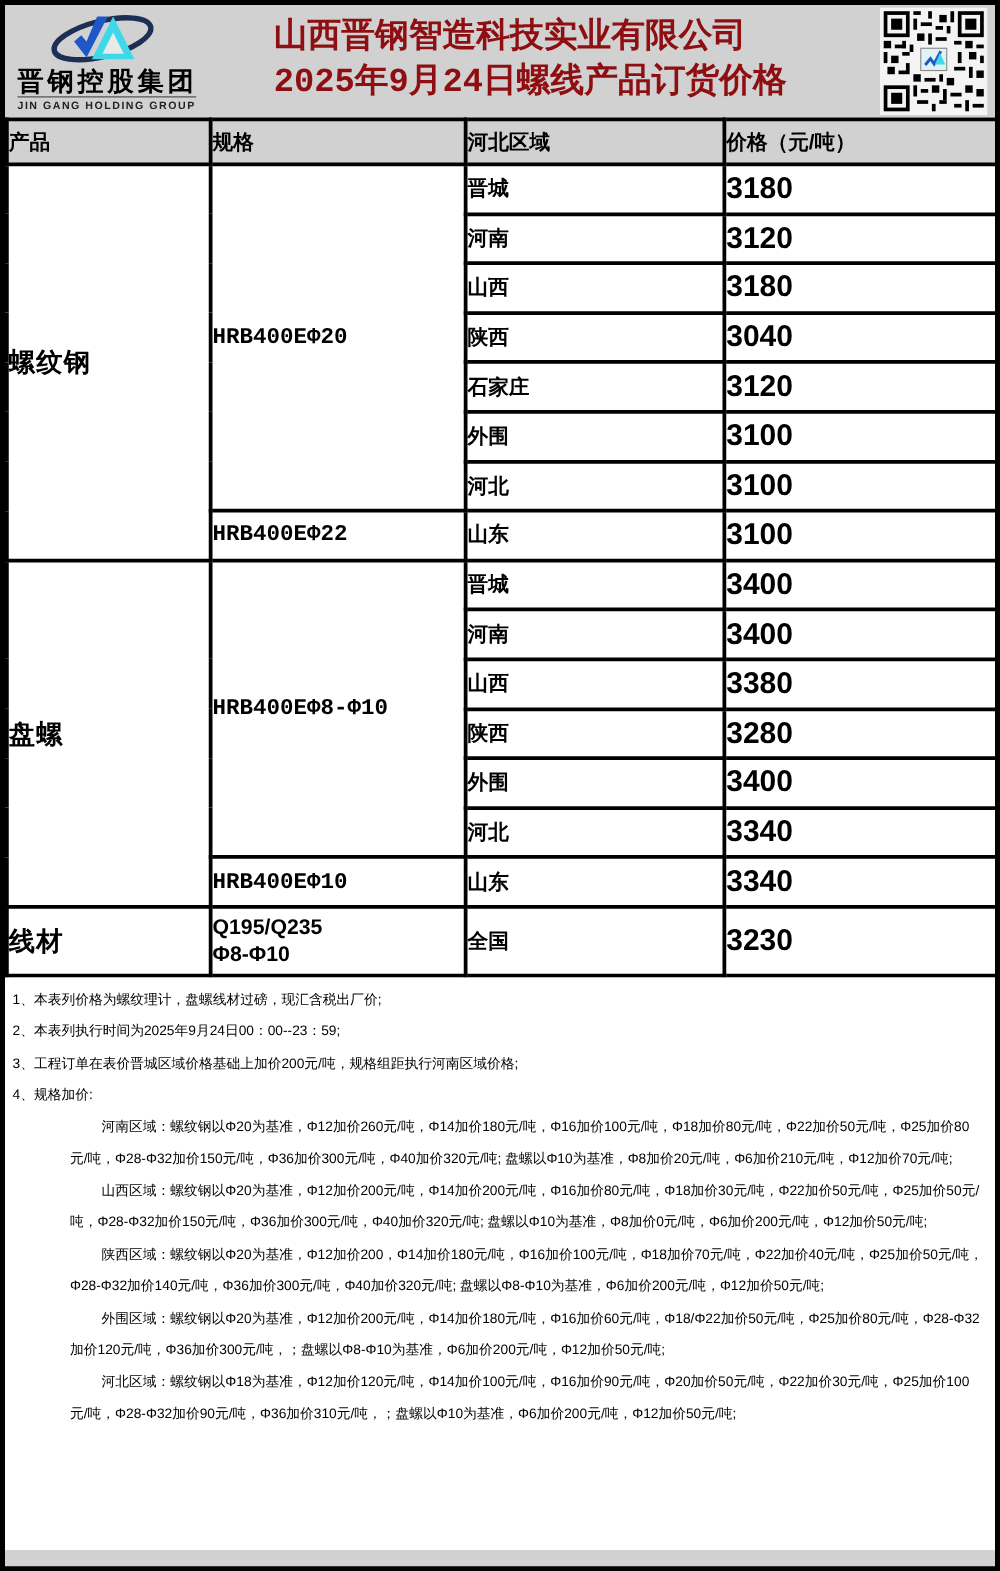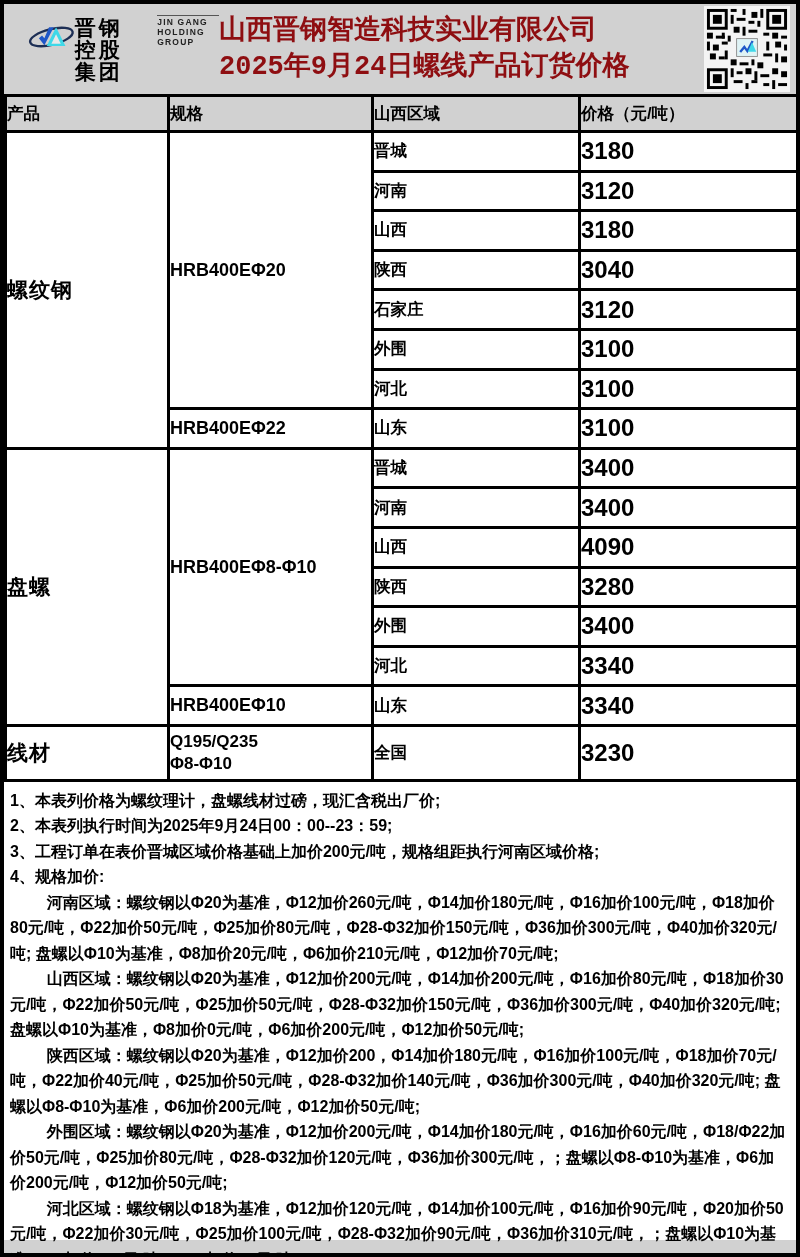--- a/index.html
+++ b/index.html
@@ -4,46 +4,46 @@
 <style>
   html,body{margin:0;padding:0;}
   .page{
     width:800px;height:1257px;box-sizing:border-box;
     background:#d1d1d1;border:4px solid #000;
     font-family:"Liberation Sans","DejaVu Sans",sans-serif;
     color:#000;overflow:hidden;
   }
   
   .hdr{height:90px;display:flex;align-items:center;justify-content:space-between;padding:0 4px;}
-  .logo-block{width:205px;display:flex;flex-direction:row;align-items:flex-start;padding-left:6px;}
+  .logo-block{width:205px;display:flex;flex-direction:column;align-items:flex-start;padding-left:6px;}
   .logo-mark{width:108px;height:44px;margin-left:14px;}
   .logo-cn{font-size:21px;font-weight:bold;letter-spacing:3px;line-height:22px;margin-top:2px;}
-  .logo-en{font-size:8.5px;font-weight:bold;color:#222;letter-spacing:1.2px;border-top:1px solid #555;padding-top:1px;margin-left:20px;}
+  .logo-en{font-size:8.5px;font-weight:bold;color:#222;letter-spacing:1.2px;border-top:1px solid #555;padding-top:1px;}
   .title-block{flex:1;text-align:left;font-family:Liberation Mono, monospace;}
   .title-line{font-size:27px;font-weight:800;color:#8e0e11;line-height:36px;white-space:nowrap;}
   .qr{width:86px;height:86px;margin-right:2px;flex:0 0 auto;}
   
   table.price{width:100%;border-collapse:collapse;table-layout:fixed;background:#fff;}
   table.price col.c1{width:163px}
   table.price col.c2{width:204px}
   table.price col.c3{width:207px}
   table.price col.c4{width:218px}
   table.price th,table.price td{border:3px solid #000;text-align:left;vertical-align:middle;padding:0;}
   table.price th{background:#d1d1d1;font-size:16.5px;font-weight:bold;height:33px;}
   tr.r{height:39.6px;}
   tr.tall{height:55px;}
   td.product{font-size:21px;font-weight:bold;letter-spacing:1px;}
-  td.spec{font-size:18px;font-weight:bold;}
+  td.spec{font-size:18px;font-weight:bold;font-family:Liberation Mono, monospace;}
   td.region{font-size:16.5px;font-weight:bold;margin-left:36px;}
   td.price-v{font-size:24px;font-weight:bold;}
   .spec2{font-size:17px;font-weight:bold;line-height:22px;}
   
   .notes{background:#fff;padding:6px 8px 0 6px;height:458px;box-sizing:border-box;}
-  .notes p{margin:0;font-weight:bold;font-size:16px;line-height:25.5px;}
-  .notes p.indent{text-indent:2.3em;}
+  .notes p{margin:0;font-weight:normal;font-size:11px;line-height:25.5px;}
+  .notes p.indent{text-indent:2.3em;margin-left:46px;}
 </style>
 </head>
 <body>
 
 <div class="page">
 
   <div class="hdr">
 
     <div class="logo-block">
       <svg class="logo-mark" viewBox="0 0 120 62">
@@ -135,21 +135,21 @@
     <colgroup>
         <col class="c1">
         <col class="c2">
         <col class="c3">
         <col class="c4">
       </colgroup>
     <thead>
       <tr>
         <th>产品</th>
         <th>规格</th>
-        <th>山西区域</th>
+        <th>河北区域</th>
         <th>价格（元/吨）</th>
       </tr>
     </thead>
     <tbody>
 
       <tr class="r">
         <td class="product" rowspan="8">螺纹钢</td>
         <td class="spec" rowspan="7">HRB400EΦ20</td>
         <td class="region">晋城</td>
         <td class="price-v">3180</td>
@@ -189,21 +189,21 @@
         <td class="spec" rowspan="6">HRB400EΦ8-Φ10</td>
         <td class="region">晋城</td>
         <td class="price-v">3400</td>
       </tr>
       <tr class="r">
         <td class="region">河南</td>
         <td class="price-v">3400</td>
       </tr>
       <tr class="r">
         <td class="region">山西</td>
-        <td class="price-v">4090</td>
+        <td class="price-v">3380</td>
       </tr>
       <tr class="r">
         <td class="region">陕西</td>
         <td class="price-v">3280</td>
       </tr>
       <tr class="r">
         <td class="region">外围</td>
         <td class="price-v">3400</td>
       </tr>
       <tr class="r">

